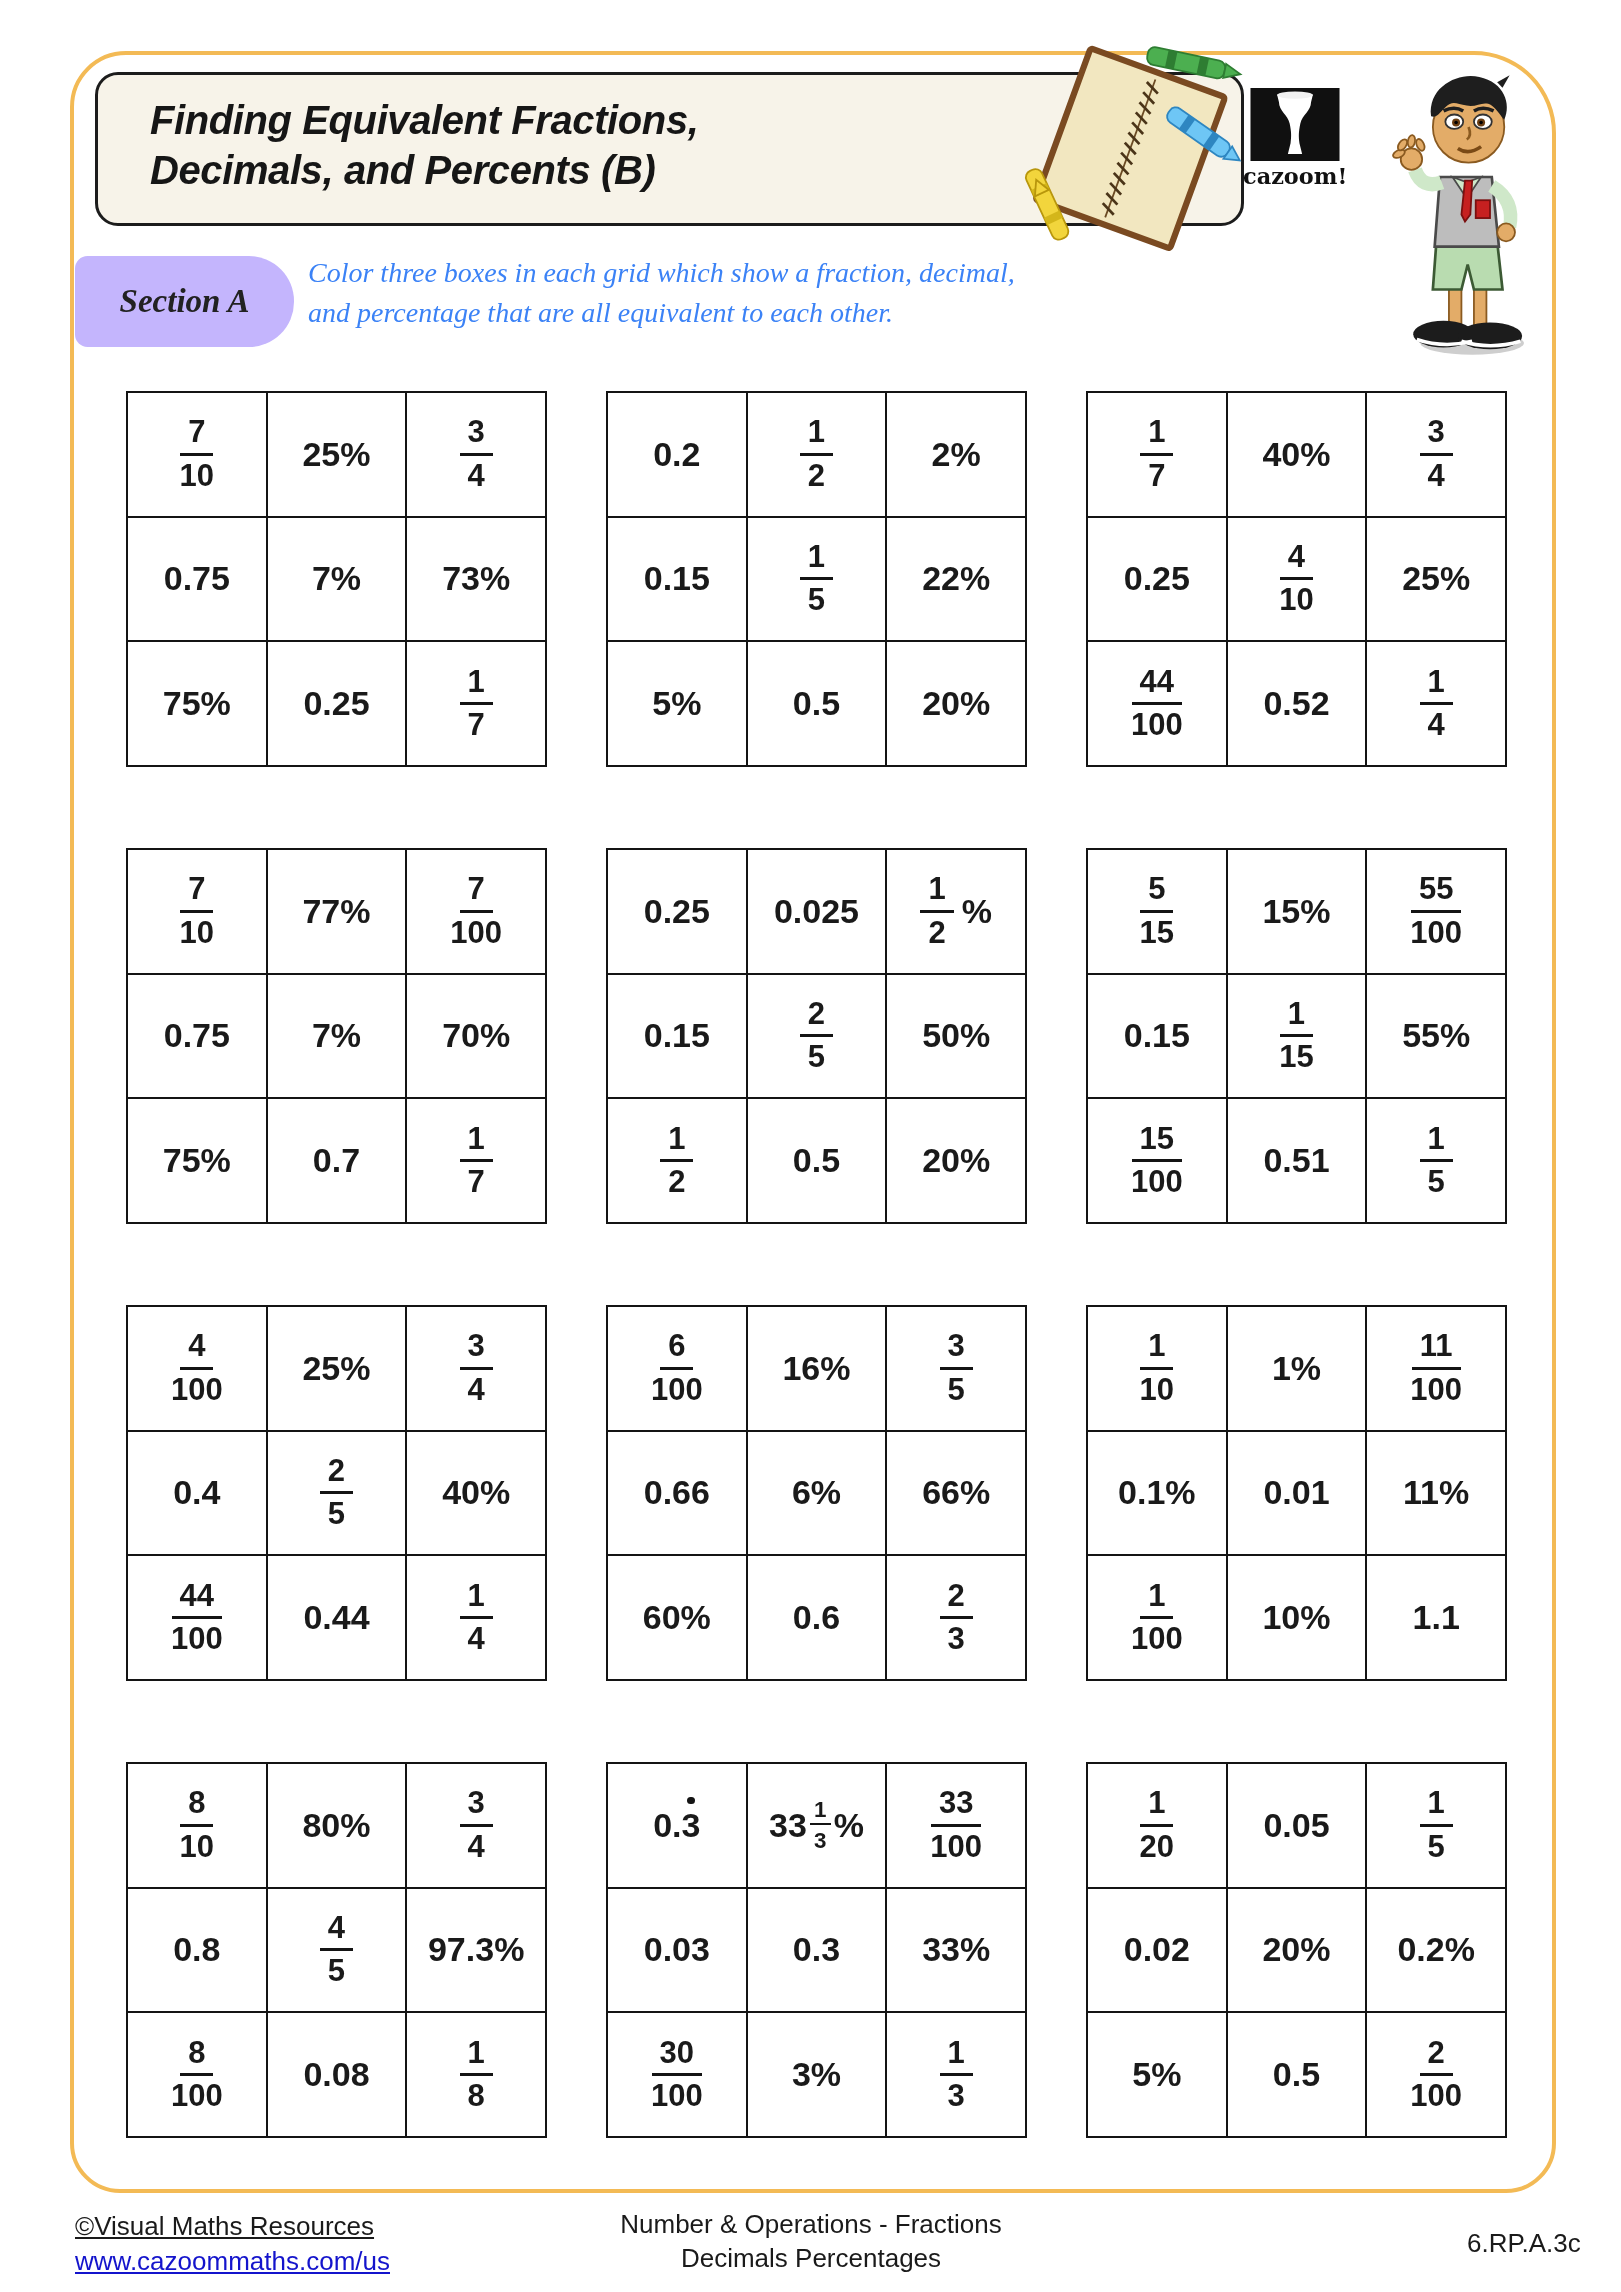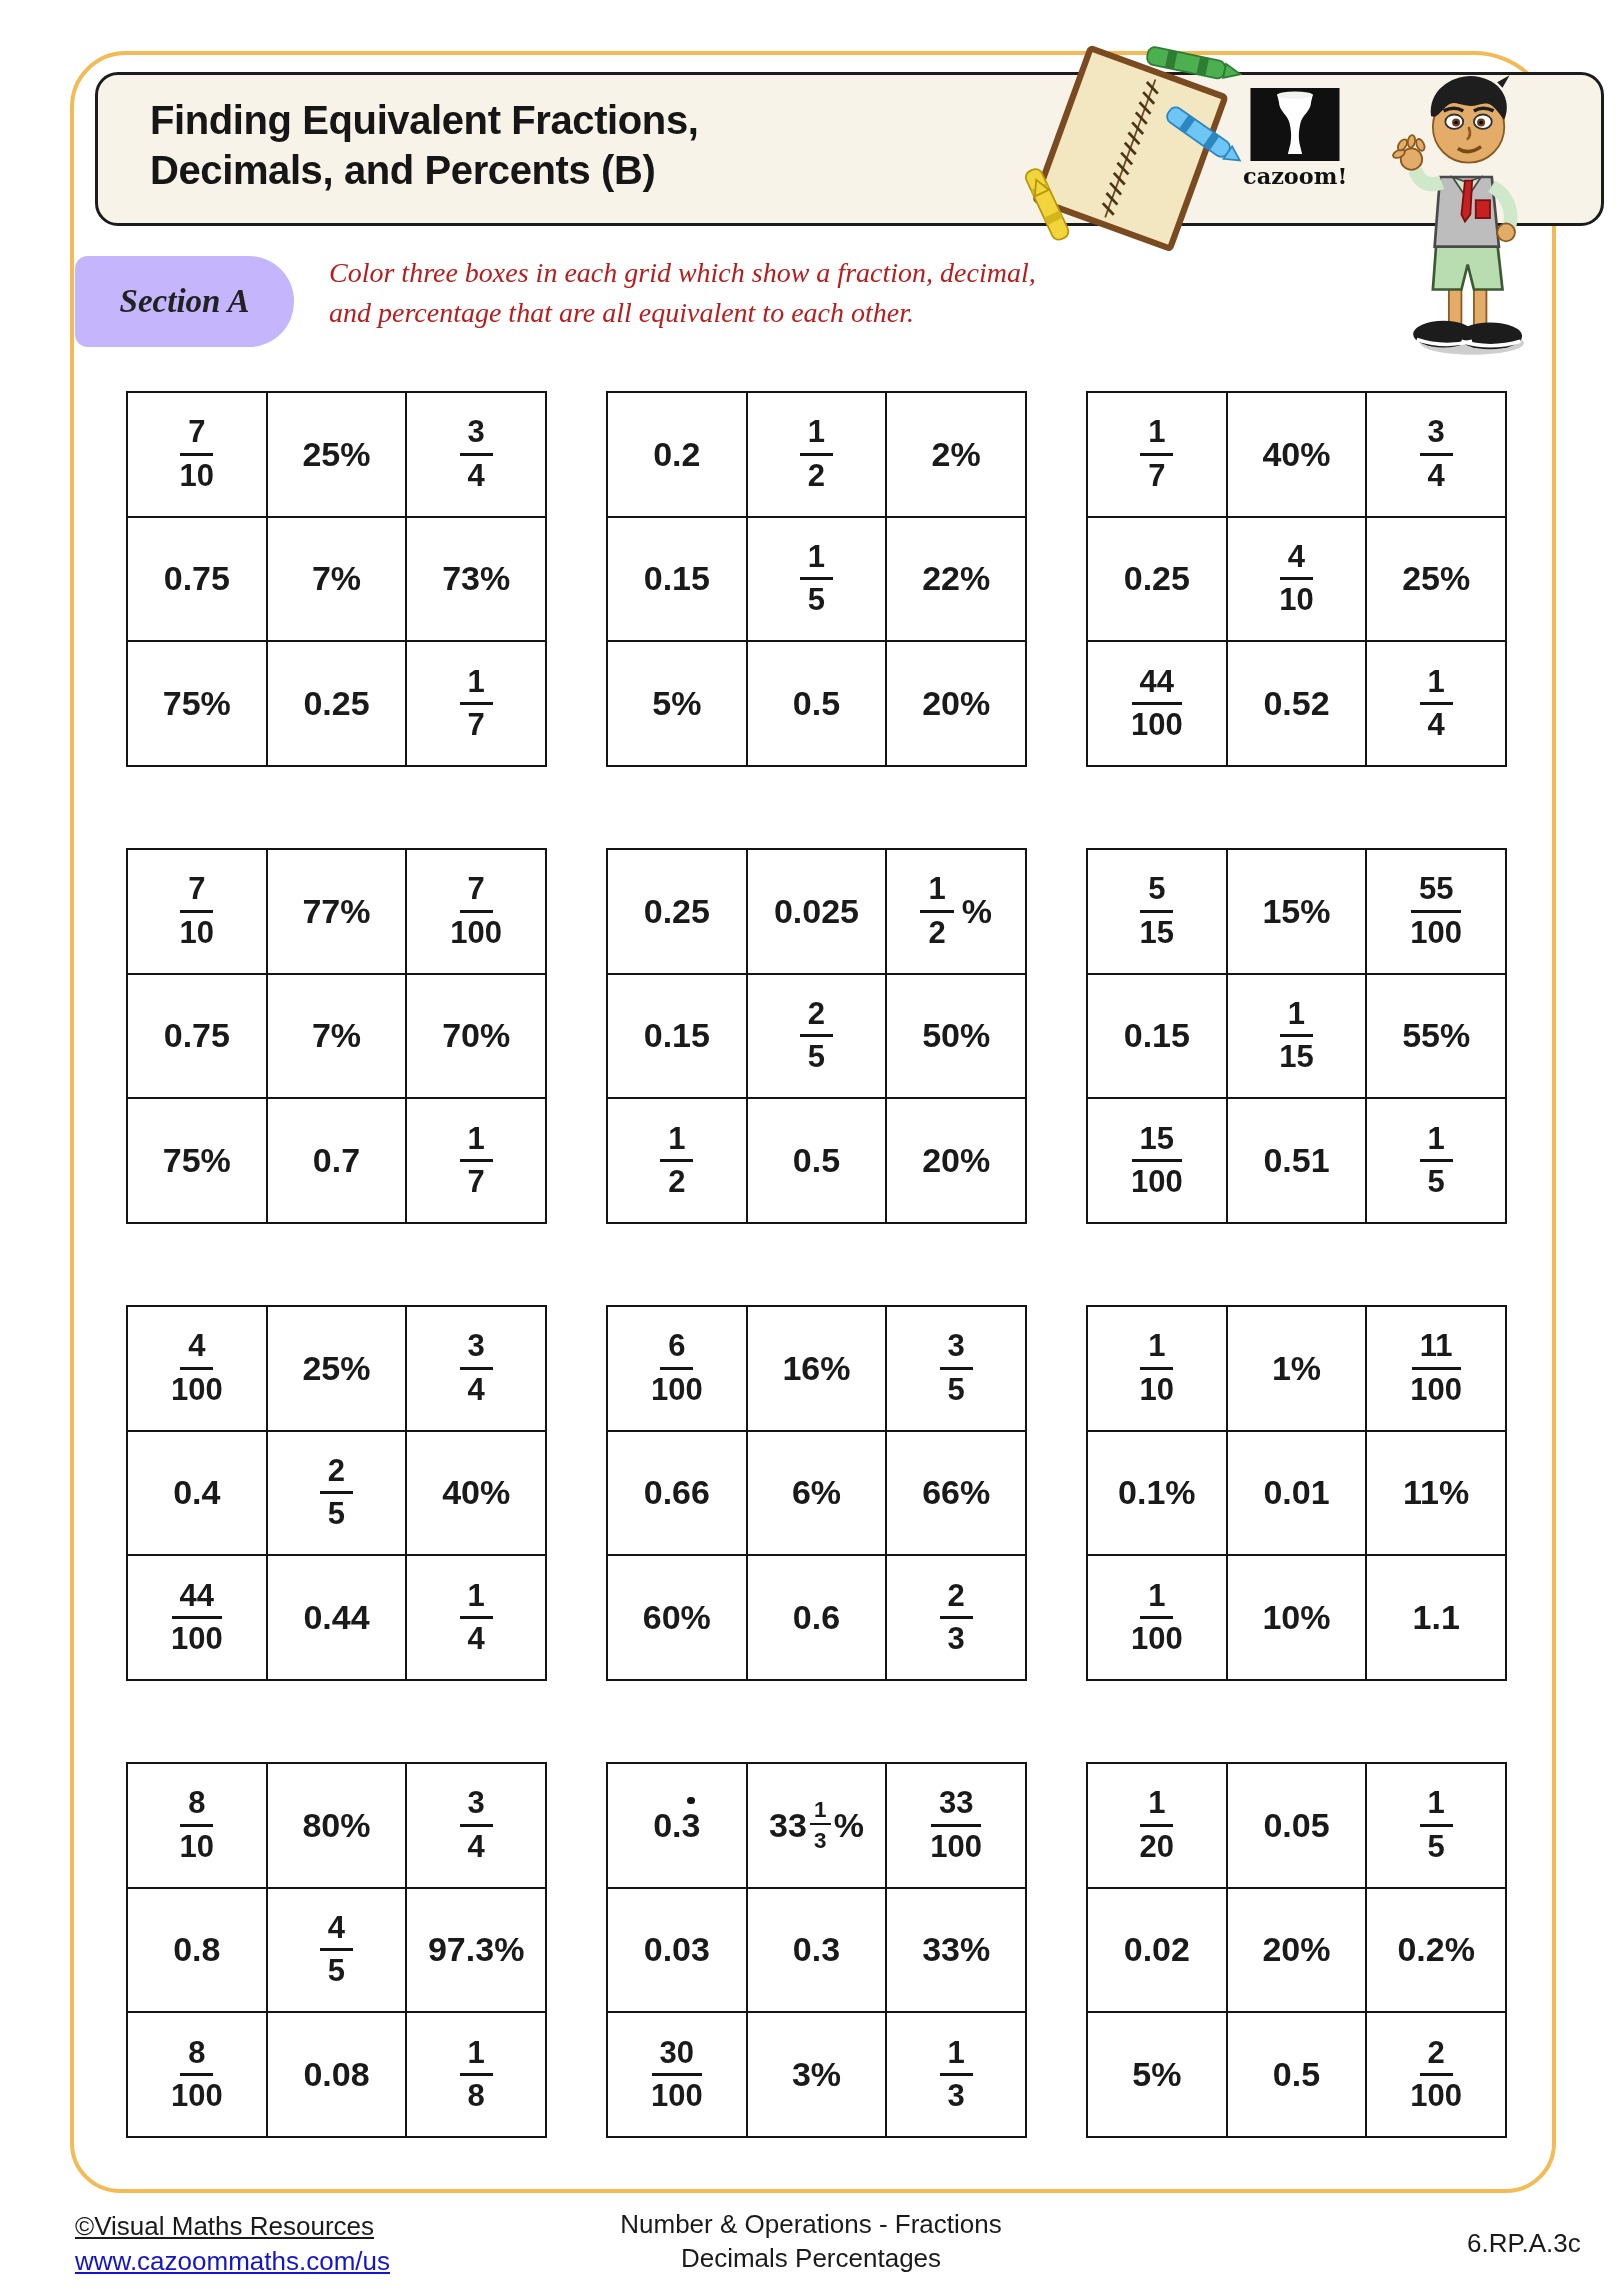--- a/index.html
+++ b/index.html
@@ -8,39 +8,39 @@
     font-family:"Liberation Sans", sans-serif;color:#1a1a1a;overflow:hidden;
   }
   
   .sheet-border{
     position:absolute;left:70px;top:51px;width:1486px;height:2142px;
     box-sizing:border-box;border:4.5px solid #F3BA55;
     border-radius:56px 82px 50px 50px;
   }
   
   .title-box{
-    position:absolute;left:95px;top:72px;width:1509px;height:154px;
-    box-sizing:border-box;background:#F7F3E9;border:3.6px solid #1c1c1c;border-radius:23px;
+    position:absolute;left:95px;top:72px;width:1149px;height:154px;
+    box-sizing:border-box;background:#F7F3E9;border:3.6px solid #1c1c1c;border-radius:23px;font-style:italic;
   }
   .title-lines{position:absolute;left:52px;top:19.7px;}
   .title-line{font-size:40px;font-weight:bold;letter-spacing:-0.4px;line-height:1.26;color:#161616;}
   
   .cazoom{position:absolute;left:1243px;top:88px;width:104px;text-align:right;}
   .cazoom-box{display:block;margin:0 auto;}
   .cazoom-text{font-family:"DejaVu Serif", serif;font-weight:bold;font-size:22.4px;margin-top:1.8px;letter-spacing:0px;color:#111;}
   
   .section-label{
     position:absolute;left:75px;top:256px;width:219px;height:91px;
     background:#c4b5fd;border-radius:12.5px 45px 45px 12.5px;
     display:flex;align-items:center;justify-content:center;
     font-family:"Liberation Serif", serif;font-style:italic;font-weight:bold;font-size:33px;color:#222;
   }
   .instruction{
     position:absolute;left:308px;top:253px;width:967px;
-    font-family:"Liberation Serif", serif;font-style:italic;font-size:28px;line-height:1.42;color:#b91c1c;margin-left:21px;
+    font-family:"Liberation Serif", serif;font-style:italic;font-size:28px;line-height:1.42;color:#3b82f6;
   }
   
   .grids{
     position:absolute;left:126px;top:391px;
     display:grid;grid-template-columns:repeat(3,421px);gap:81px 59px;
   }
   .grid{
     width:421px;height:376px;box-sizing:border-box;border:1.3px solid #141414;
     display:grid;grid-template-columns:repeat(3,1fr);grid-template-rows:repeat(3,1fr);
   }

